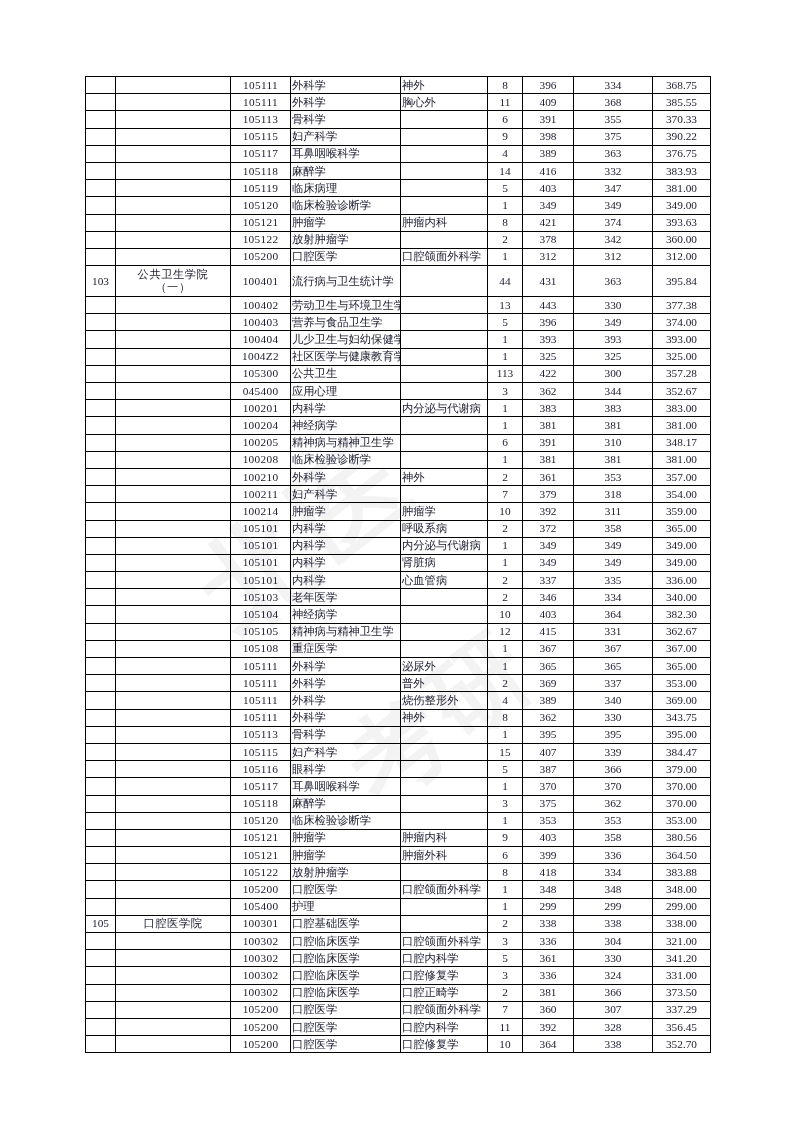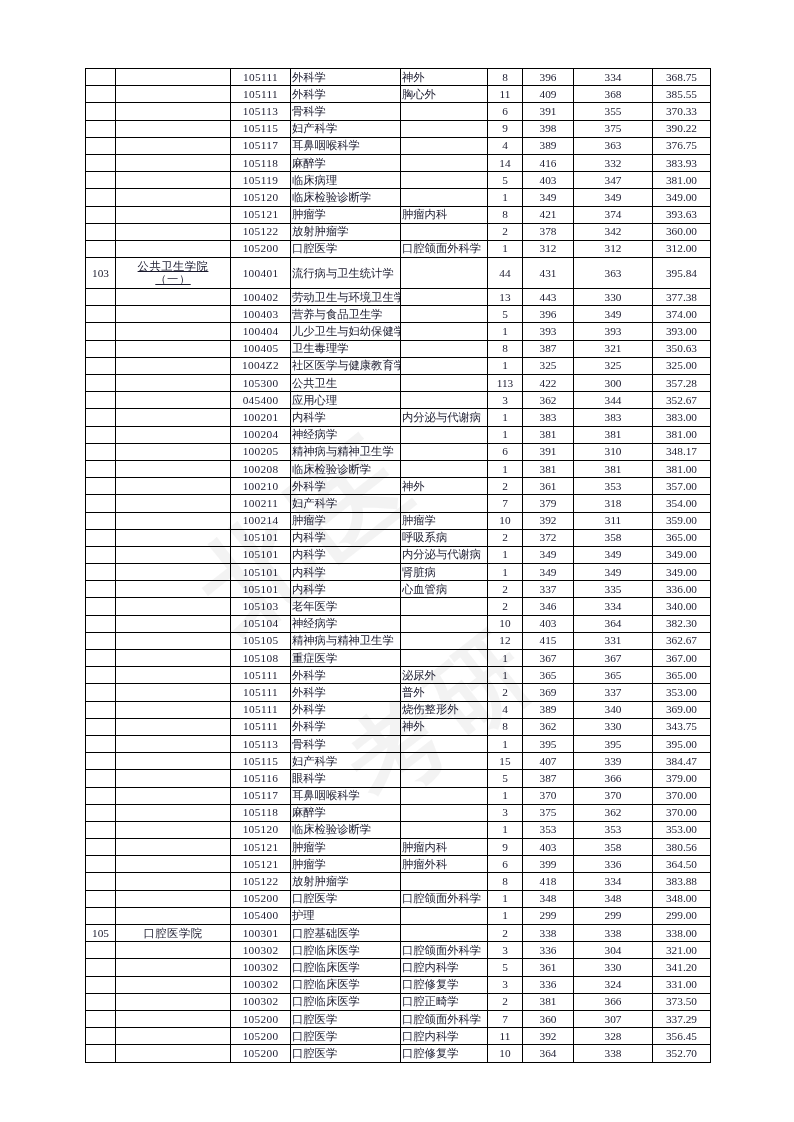--- a/index.html
+++ b/index.html
@@ -36,21 +36,21 @@
     color: #e9e9e9;
     white-space: nowrap;
     transform: rotate(-38deg);
     transform-origin: left top;
   }
   .wm1 { left: 20px;  top: 120px; font-size: 108px; letter-spacing: 10px; }
   .wm2 { left: 170px; top: 300px; font-size: 96px;  letter-spacing: 8px; }
 
   .page {
     position: absolute;
-    left: 0; top: 0;
+    left: 0; top: 8px;
     width: 794px;
     height: 790px;
     z-index: 2;
   }
 
   table.grid {
     position: absolute;
     left: 85px;
     top: 68px;
     width: 625px;
@@ -87,21 +87,20 @@
   td.major    { text-align: left; padding-left: 3px; font-size: 11.8px; }
   td.dir      { text-align: left; padding-left: 3px; font-size: 11.8px; }
   td.num      { text-align: center; font-size: 11.3px; }
   td.max      { text-align: center; font-size: 11.3px; }
   td.min      { text-align: center; font-size: 11.3px; }
   td.avg      { text-align: center; font-size: 11.3px; }
 
   td.college .two-line {
     display: block;
     line-height: 13px;
-    text-decoration: underline;
   }
   tr.tall td { height: 30px; }
 </style>
 </head>
 <body>
 
 <div class="watermark">
   <span class="wm1">北医</span>
   <span class="wm2">考研</span>
 </div>
@@ -284,31 +283,20 @@
           <td class="major">儿少卫生与妇幼保健学</td>
           <td class="dir"></td>
           <td class="num">1</td>
           <td class="max">393</td>
           <td class="min">393</td>
           <td class="avg">393.00</td>
         </tr>
         <tr>
           <td class="serial"></td>
           <td class="college"></td>
-          <td class="code">100405</td>
-          <td class="major">卫生毒理学</td>
-          <td class="dir"></td>
-          <td class="num">8</td>
-          <td class="max">387</td>
-          <td class="min">321</td>
-          <td class="avg">350.63</td>
-        </tr>
-        <tr>
-          <td class="serial"></td>
-          <td class="college"></td>
           <td class="code">1004Z2</td>
           <td class="major">社区医学与健康教育学</td>
           <td class="dir"></td>
           <td class="num">1</td>
           <td class="max">325</td>
           <td class="min">325</td>
           <td class="avg">325.00</td>
         </tr>
         <tr>
           <td class="serial"></td>

